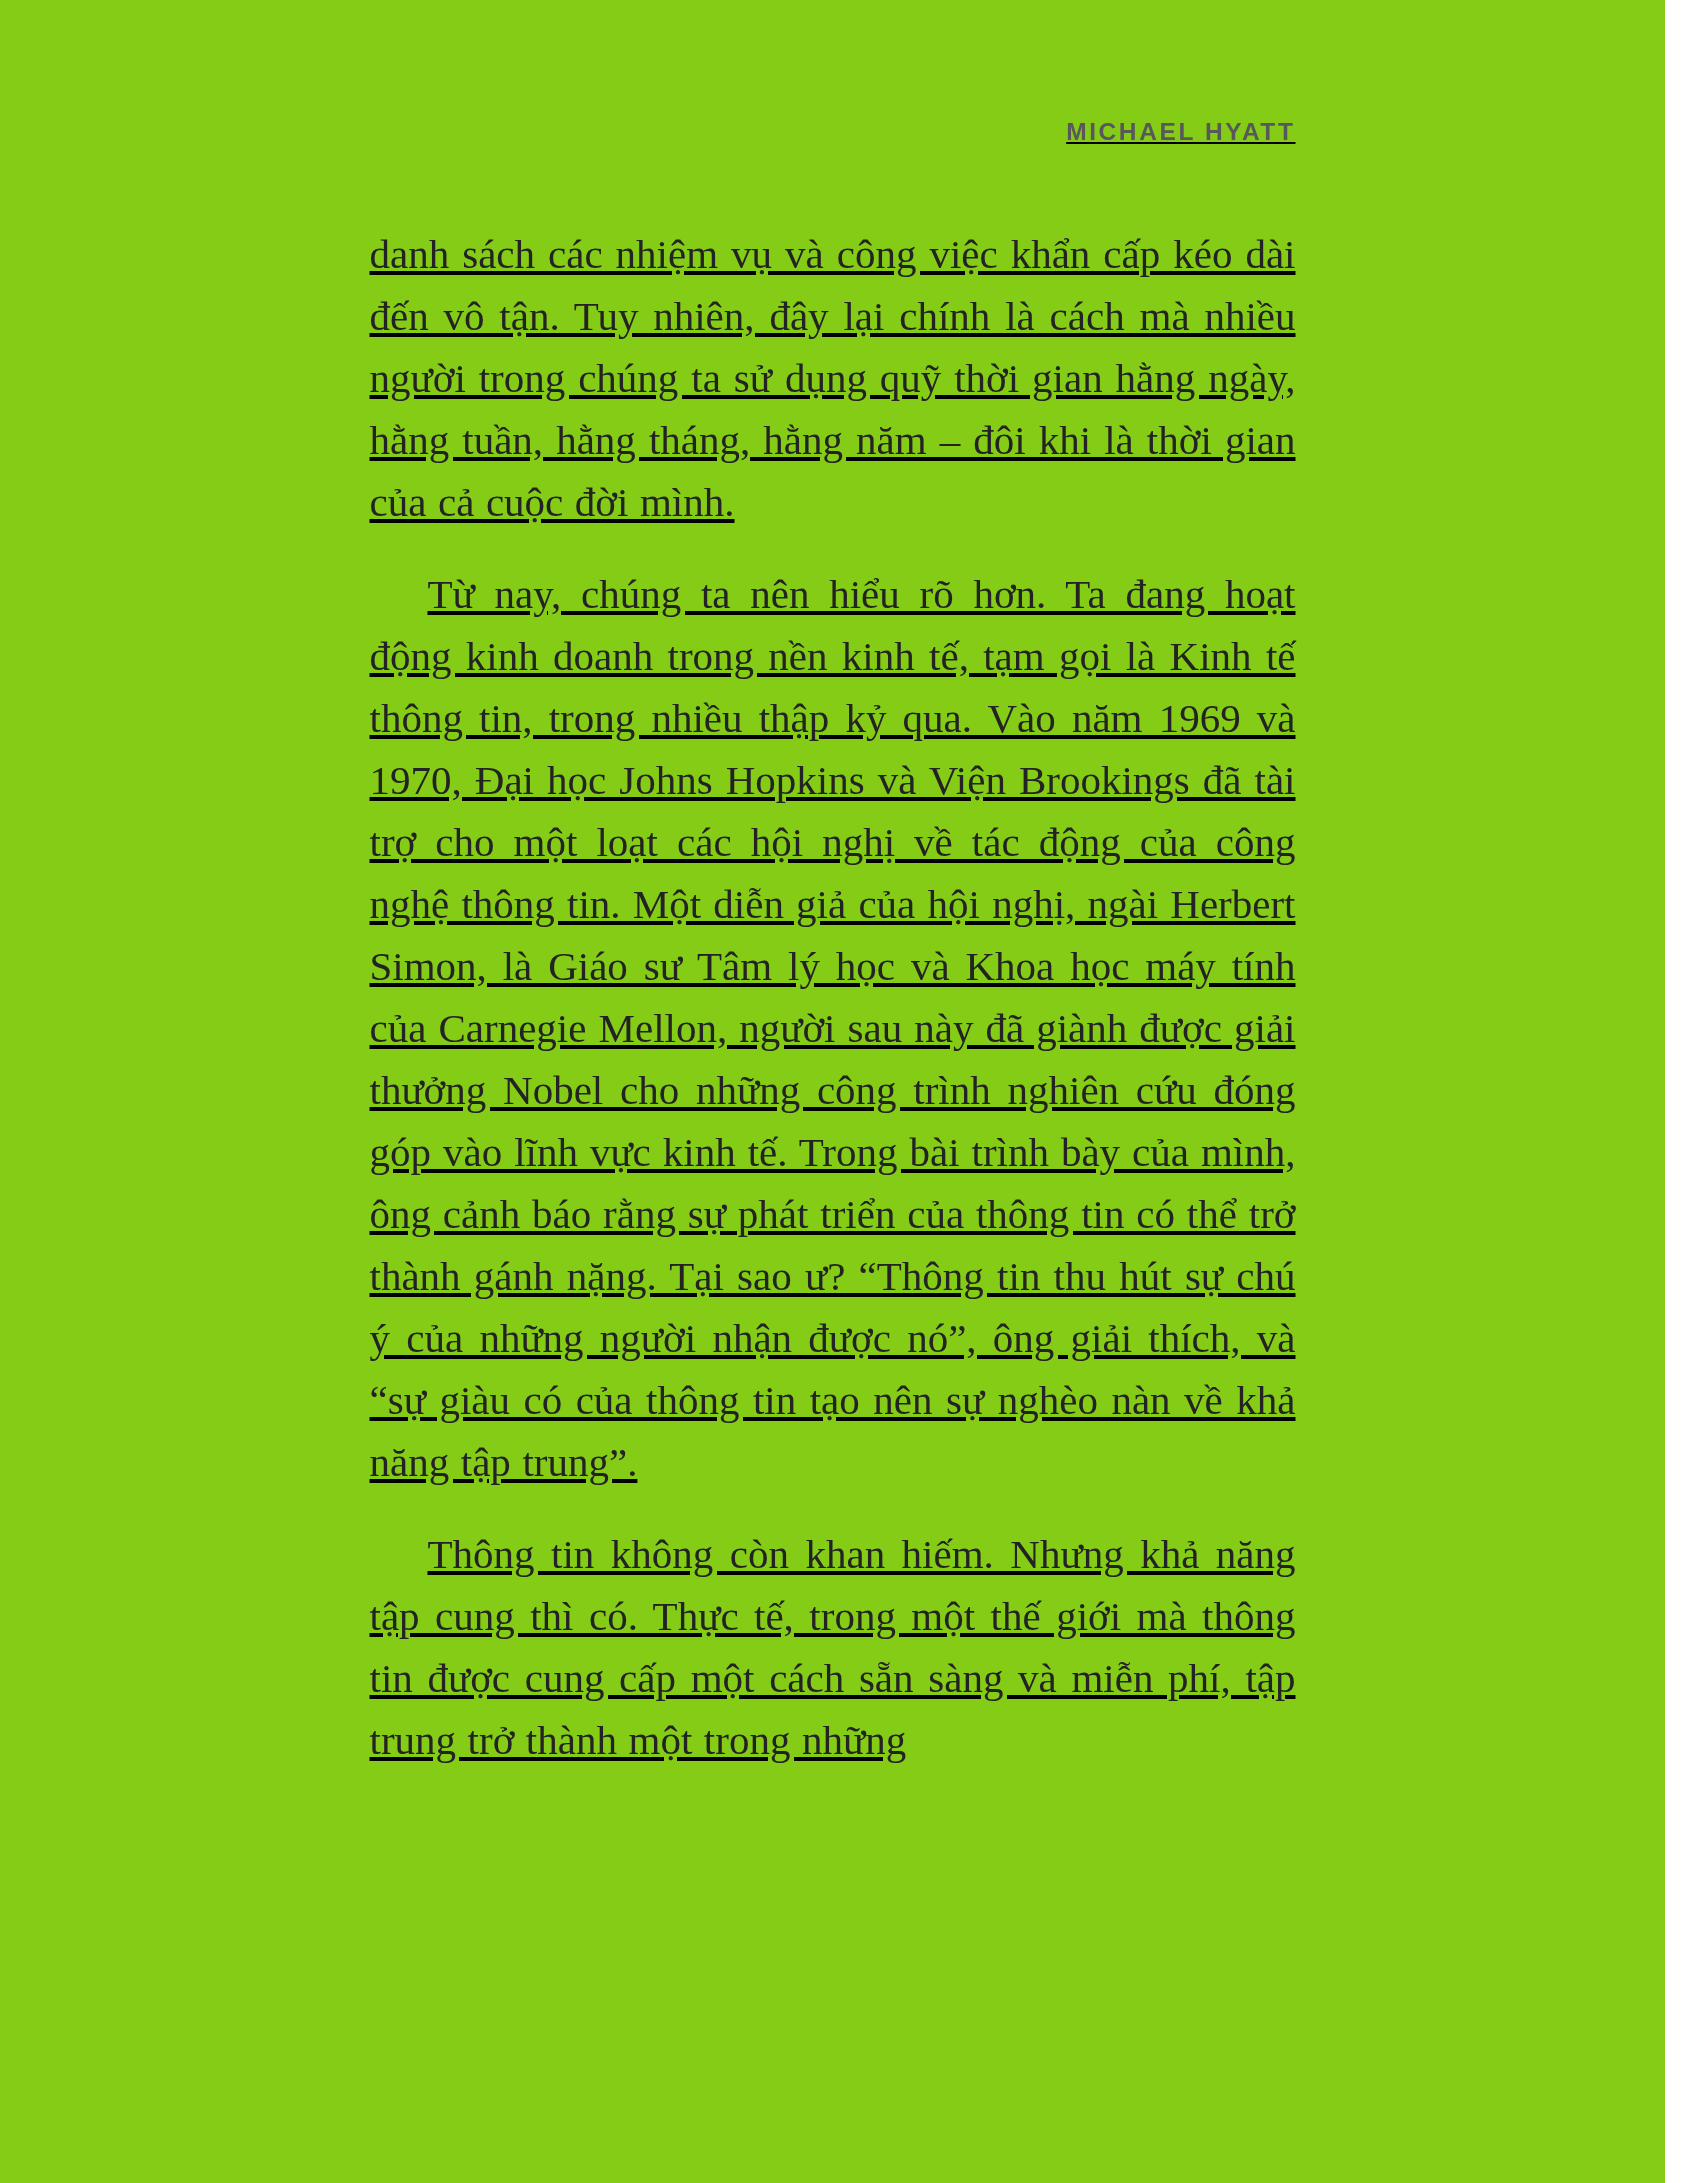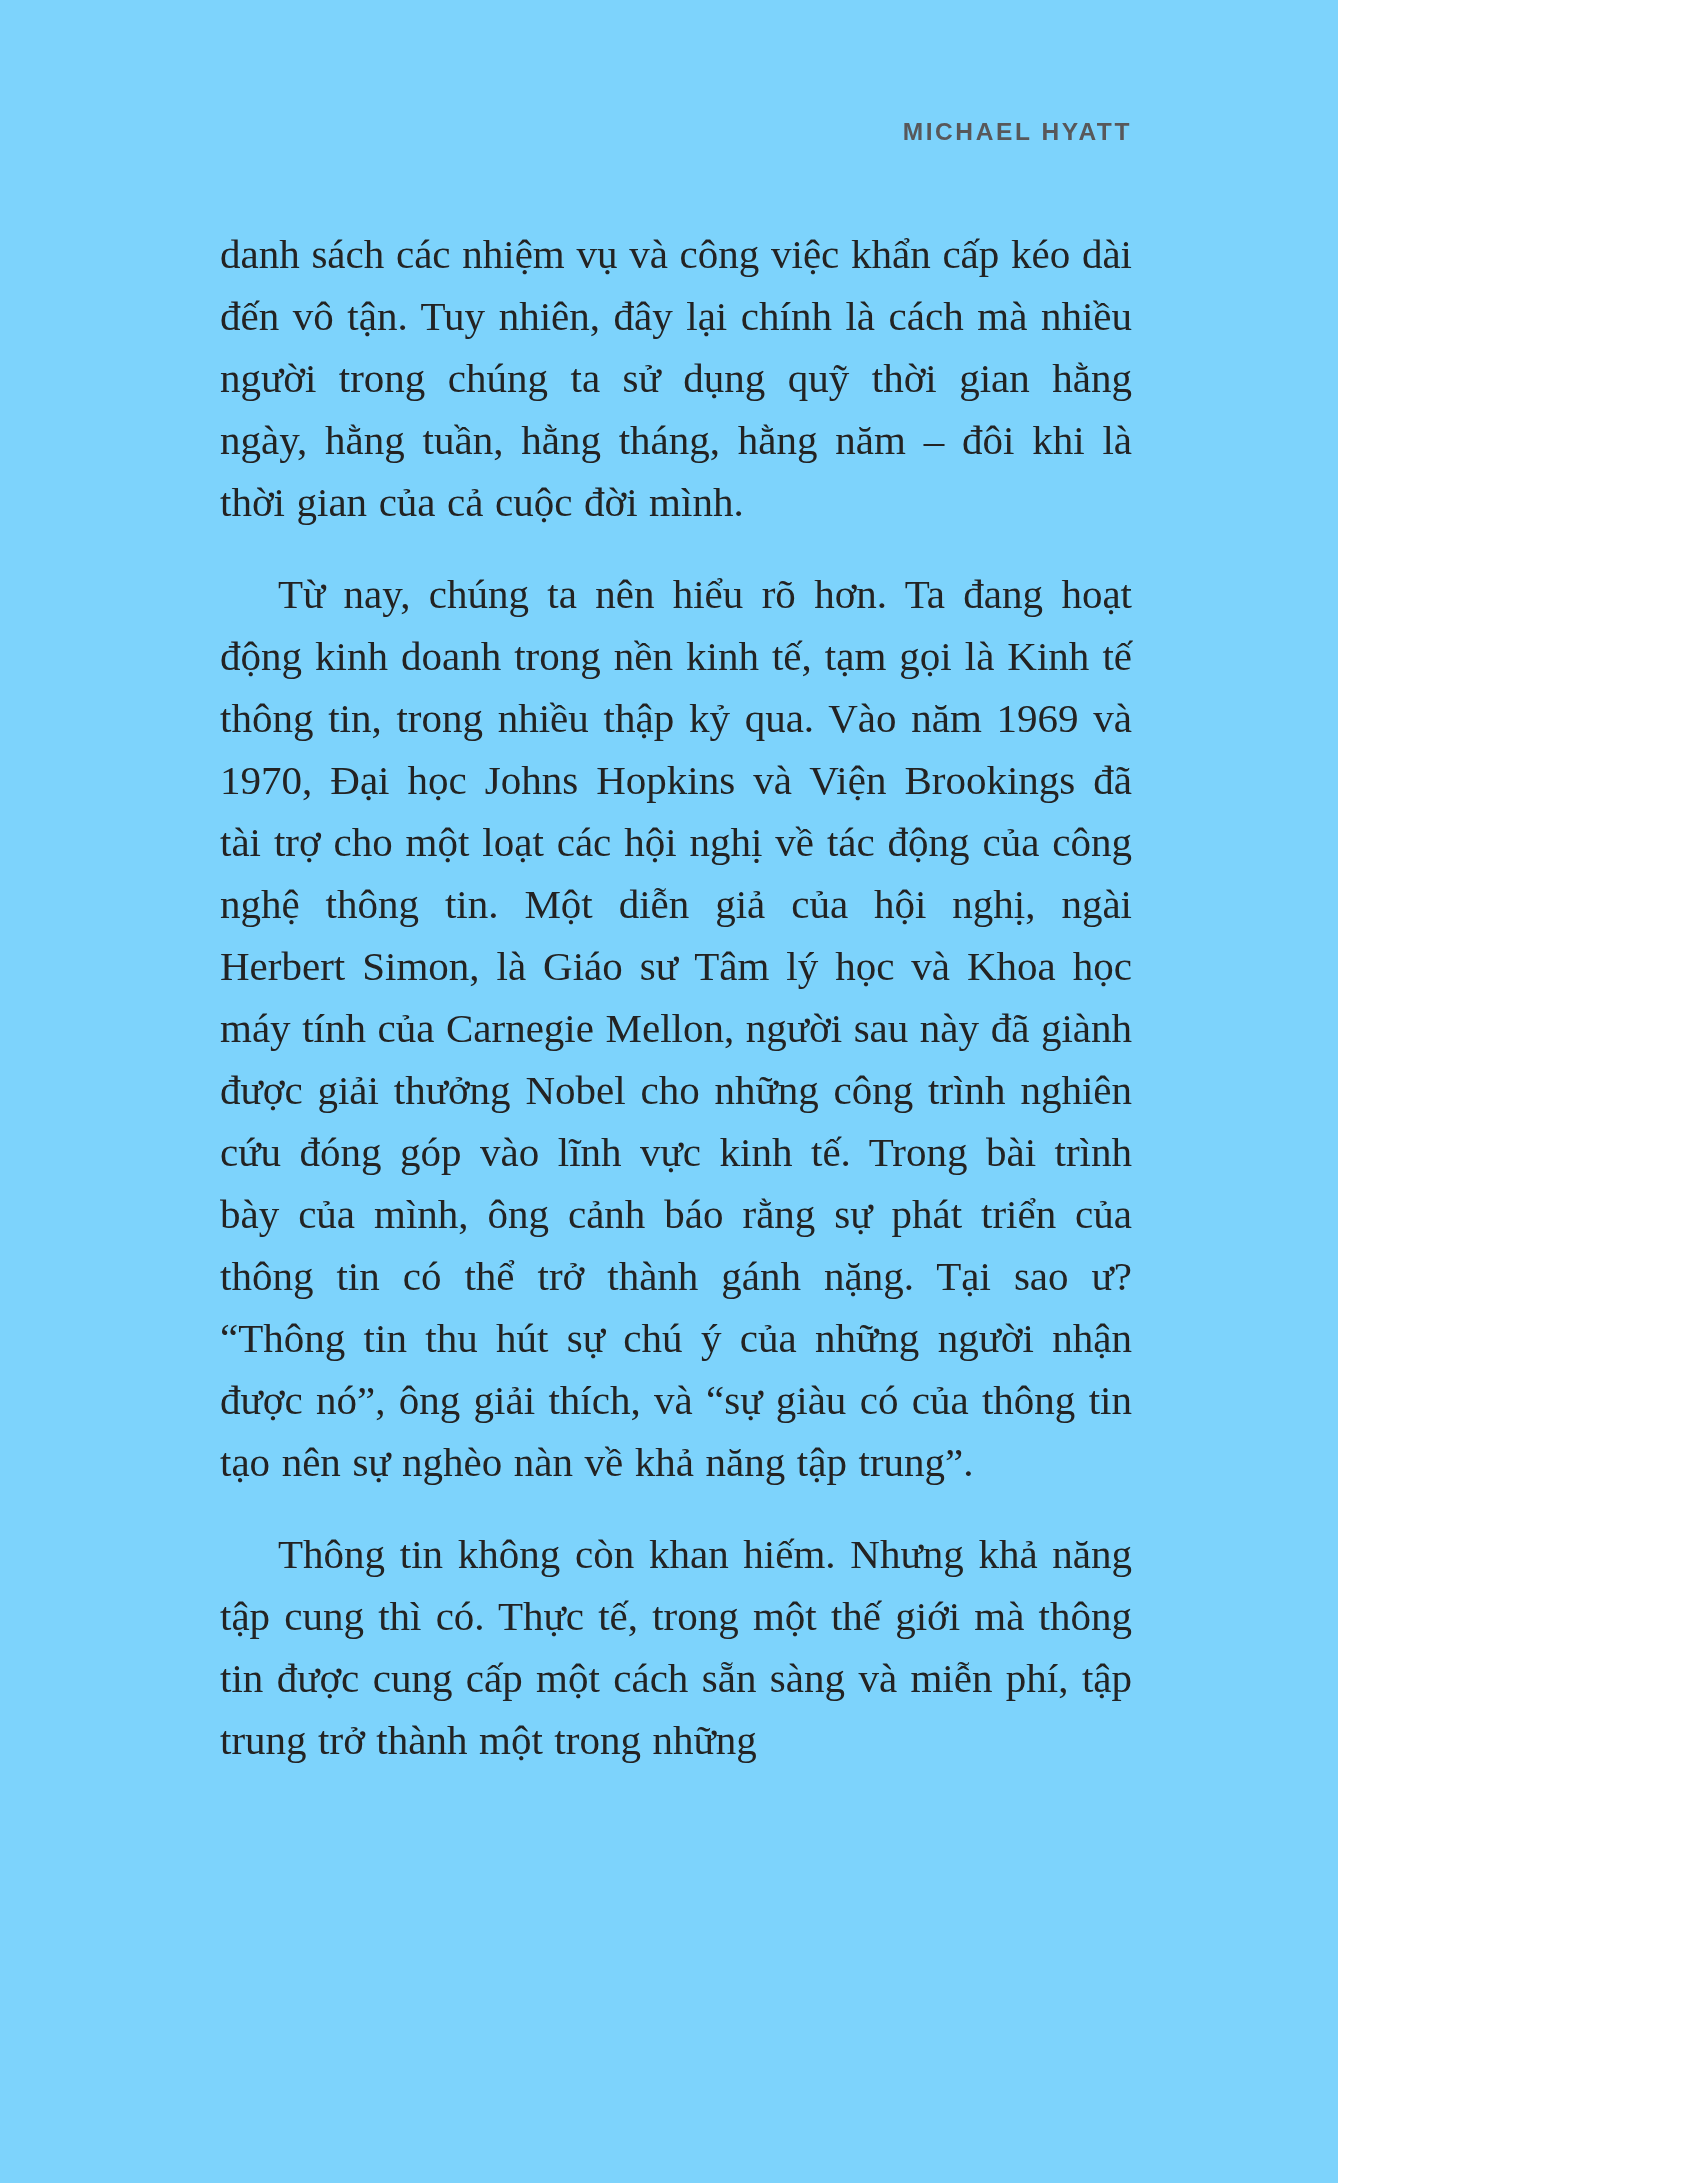--- a/index.html
+++ b/index.html
@@ -7,25 +7,26 @@
     padding: 0;
     background: #ffffff;
   }
   body {
     width: 1687px;
     height: 2183px;
     font-family: "Liberation Serif", "DejaVu Serif", serif;
   }
   .page {
     position: relative;
-    width: 1338px;
+    width: 1665px;
     height: 2183px;
-    background: #7dd3fc;
+    background: #84cc16;
     box-sizing: border-box;
     overflow: hidden;
+    text-decoration: underline;
   }
   .column {
     width: 926px;
     margin: 0 auto;
   }
   .running-head {
     padding-top: 118px;
     text-align: right;
     font-family: "Liberation Sans", "DejaVu Sans", sans-serif;
     font-weight: 700;
@@ -34,21 +35,21 @@
     color: #58585a;
   }
   .body-text {
     margin-top: 77px;
   }
   .para {
     font-size: 41px;
     line-height: 62px;
     text-align: justify;
     color: #232323;
-    margin: 0 0 30px 14px;
+    margin: 0 0 30px 0;
     word-spacing: 1.3px;
   }
   .para.indent {
     text-indent: 58px;
   }
   .page-number-row {
     position: absolute;
     bottom: 233px;
     left: 0;
     right: 0;

